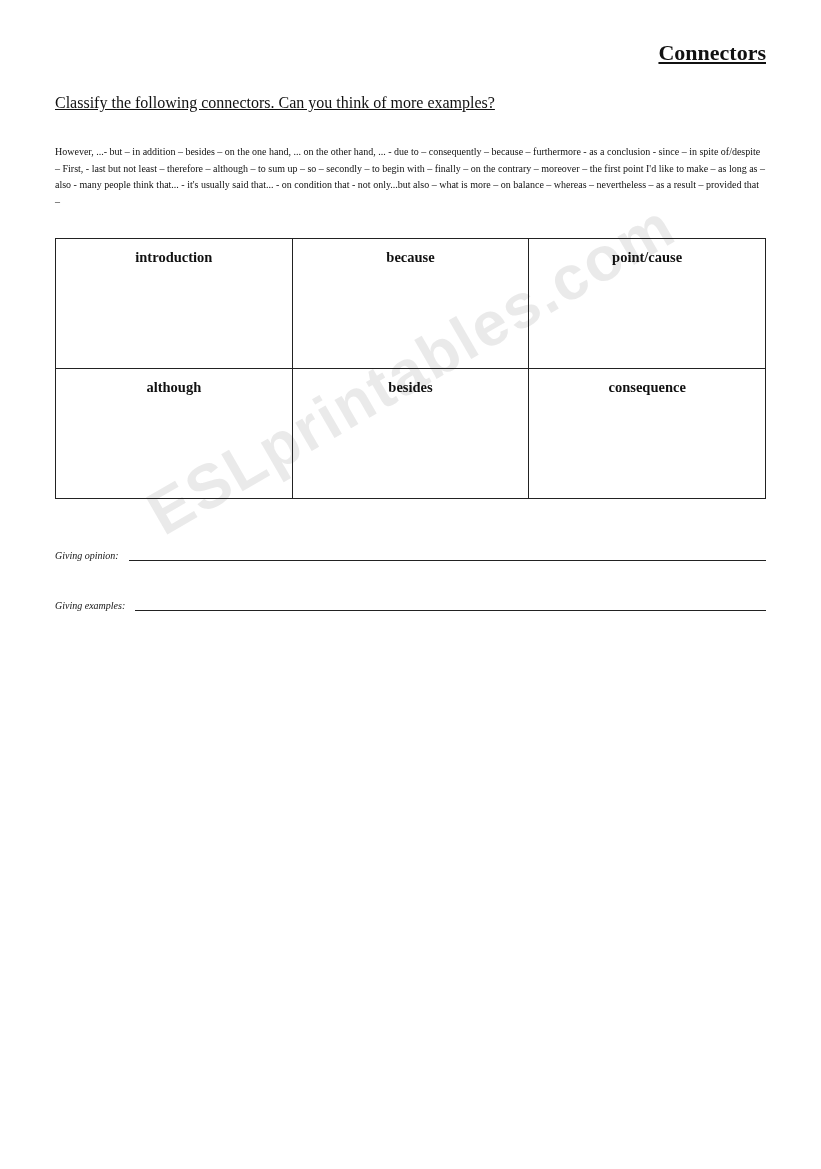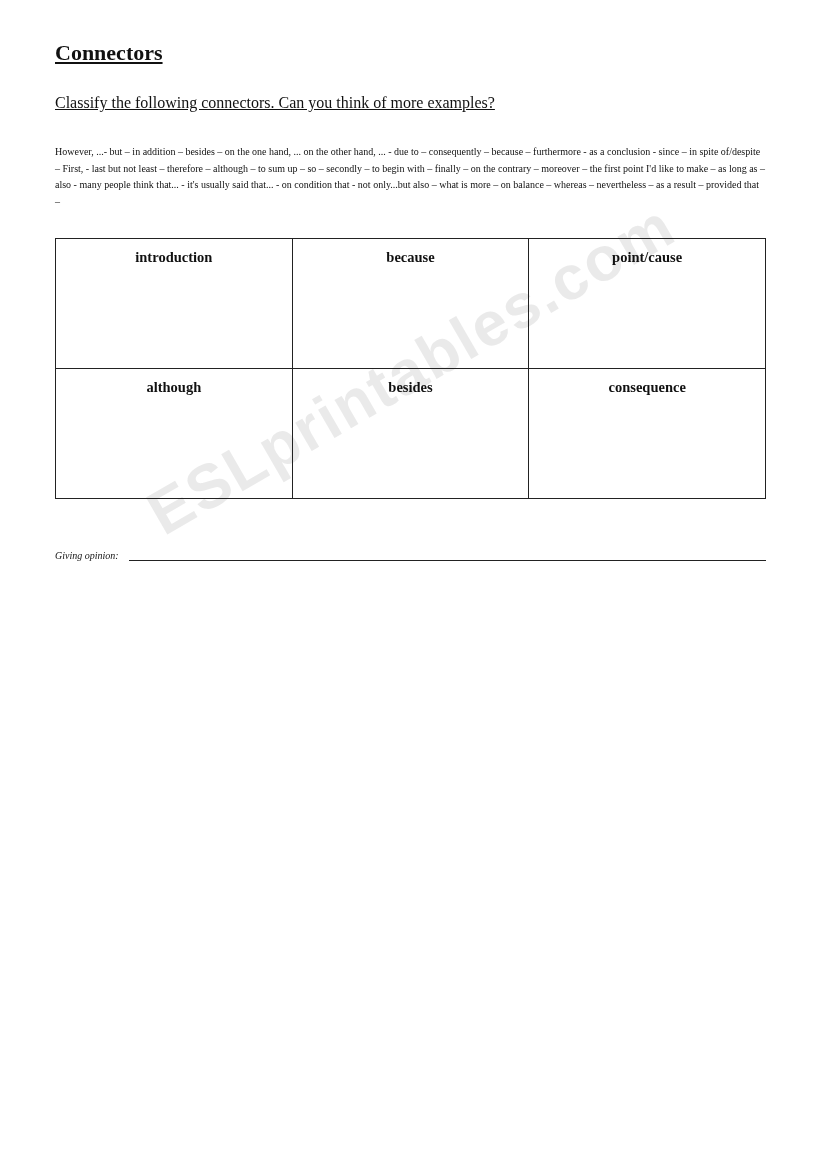--- a/index.html
+++ b/index.html
@@ -17,20 +17,21 @@
       min-height: 1169px;
       padding: 40px 55px 40px 55px;
     }
 
     .page-title {
       font-size: 22px;
       font-weight: bold;
       text-decoration: underline;
       margin-bottom: 28px;
       font-family: 'Comic Sans MS', cursive;
+      text-align: right;
     }
 
     .instruction {
       font-size: 16px;
       text-decoration: underline;
       margin-bottom: 32px;
       font-family: 'Comic Sans MS', cursive;
     }
 
     .connectors-text {
@@ -133,13 +134,17 @@
         </tr>
       </tbody>
   </table>
 </div>
 
 <div class="fill-line-section">
   <div class="fill-line-row">
     <span class="fill-label">Giving opinion:</span>
     <div class="fill-line"></div>
   </div>
+  <div class="fill-line-row">
+    <span class="fill-label">Giving examples:</span>
+    <div class="fill-line"></div>
+  </div>
 </div>
 
 </body></html>

